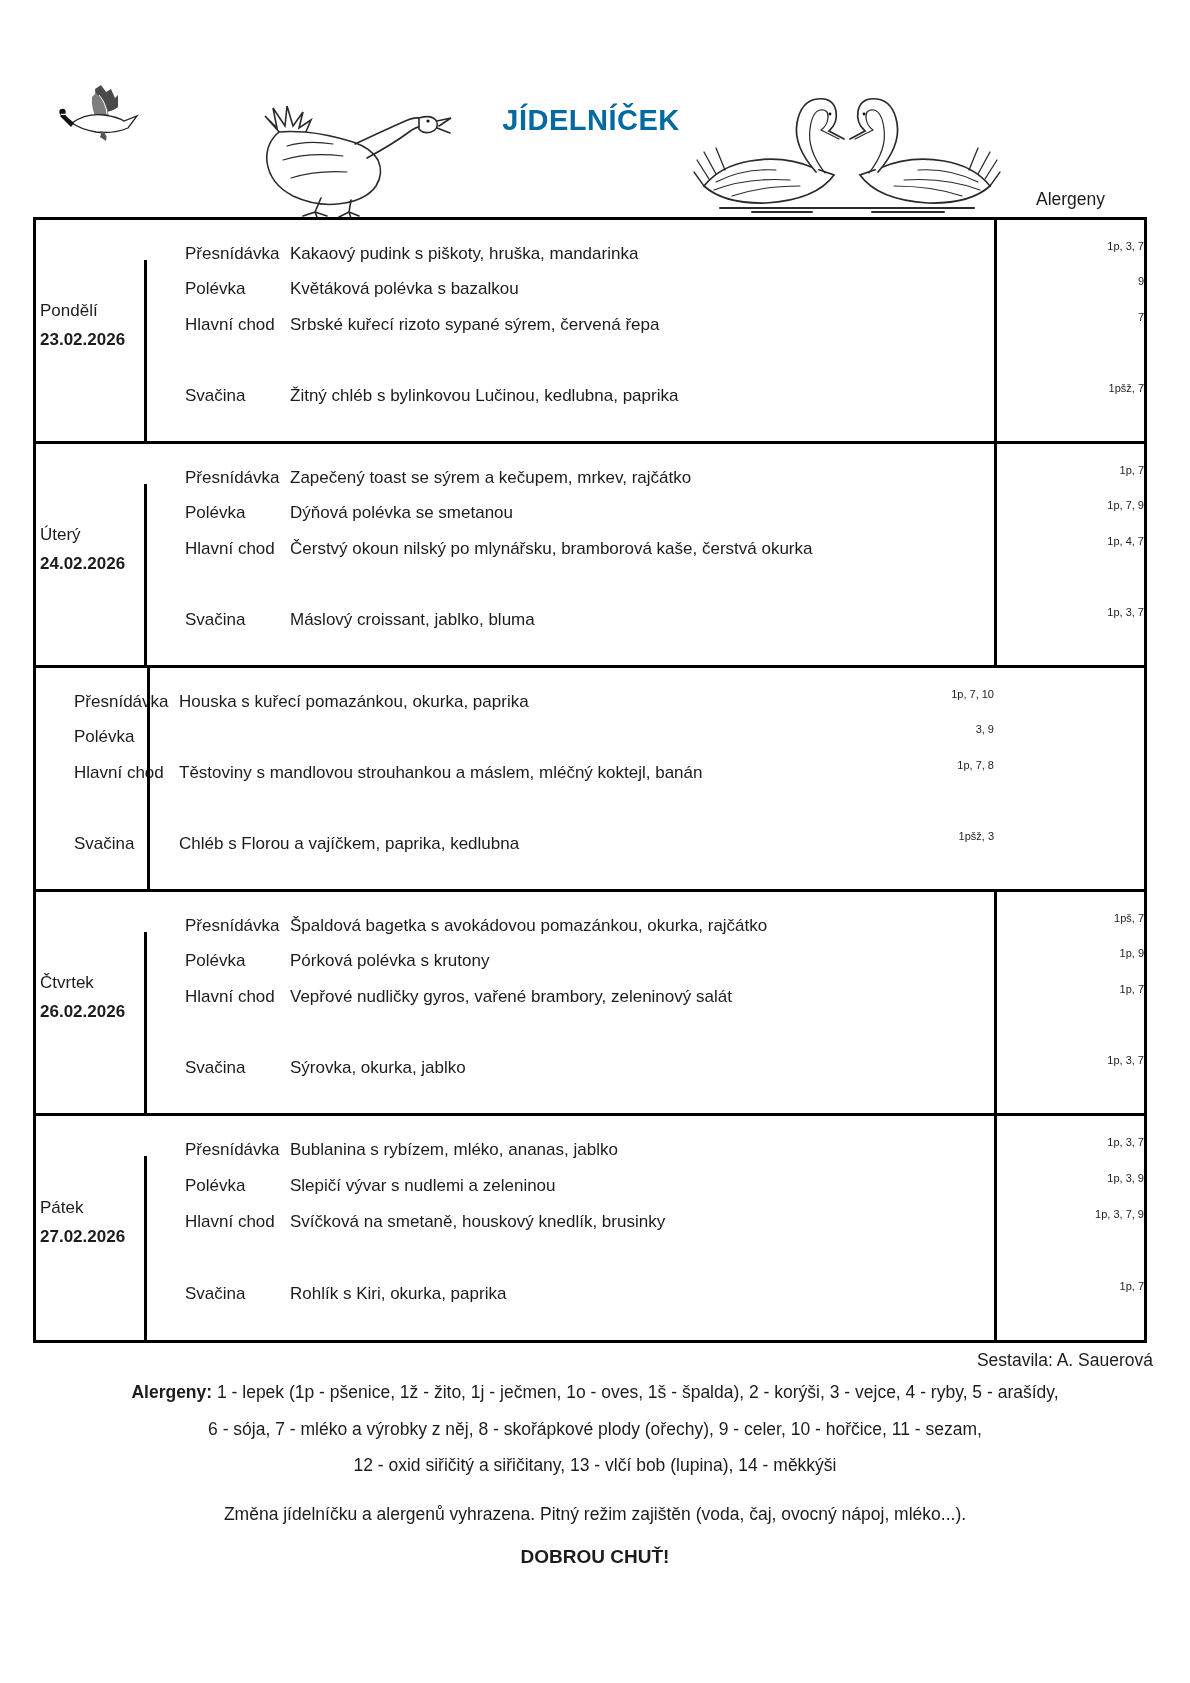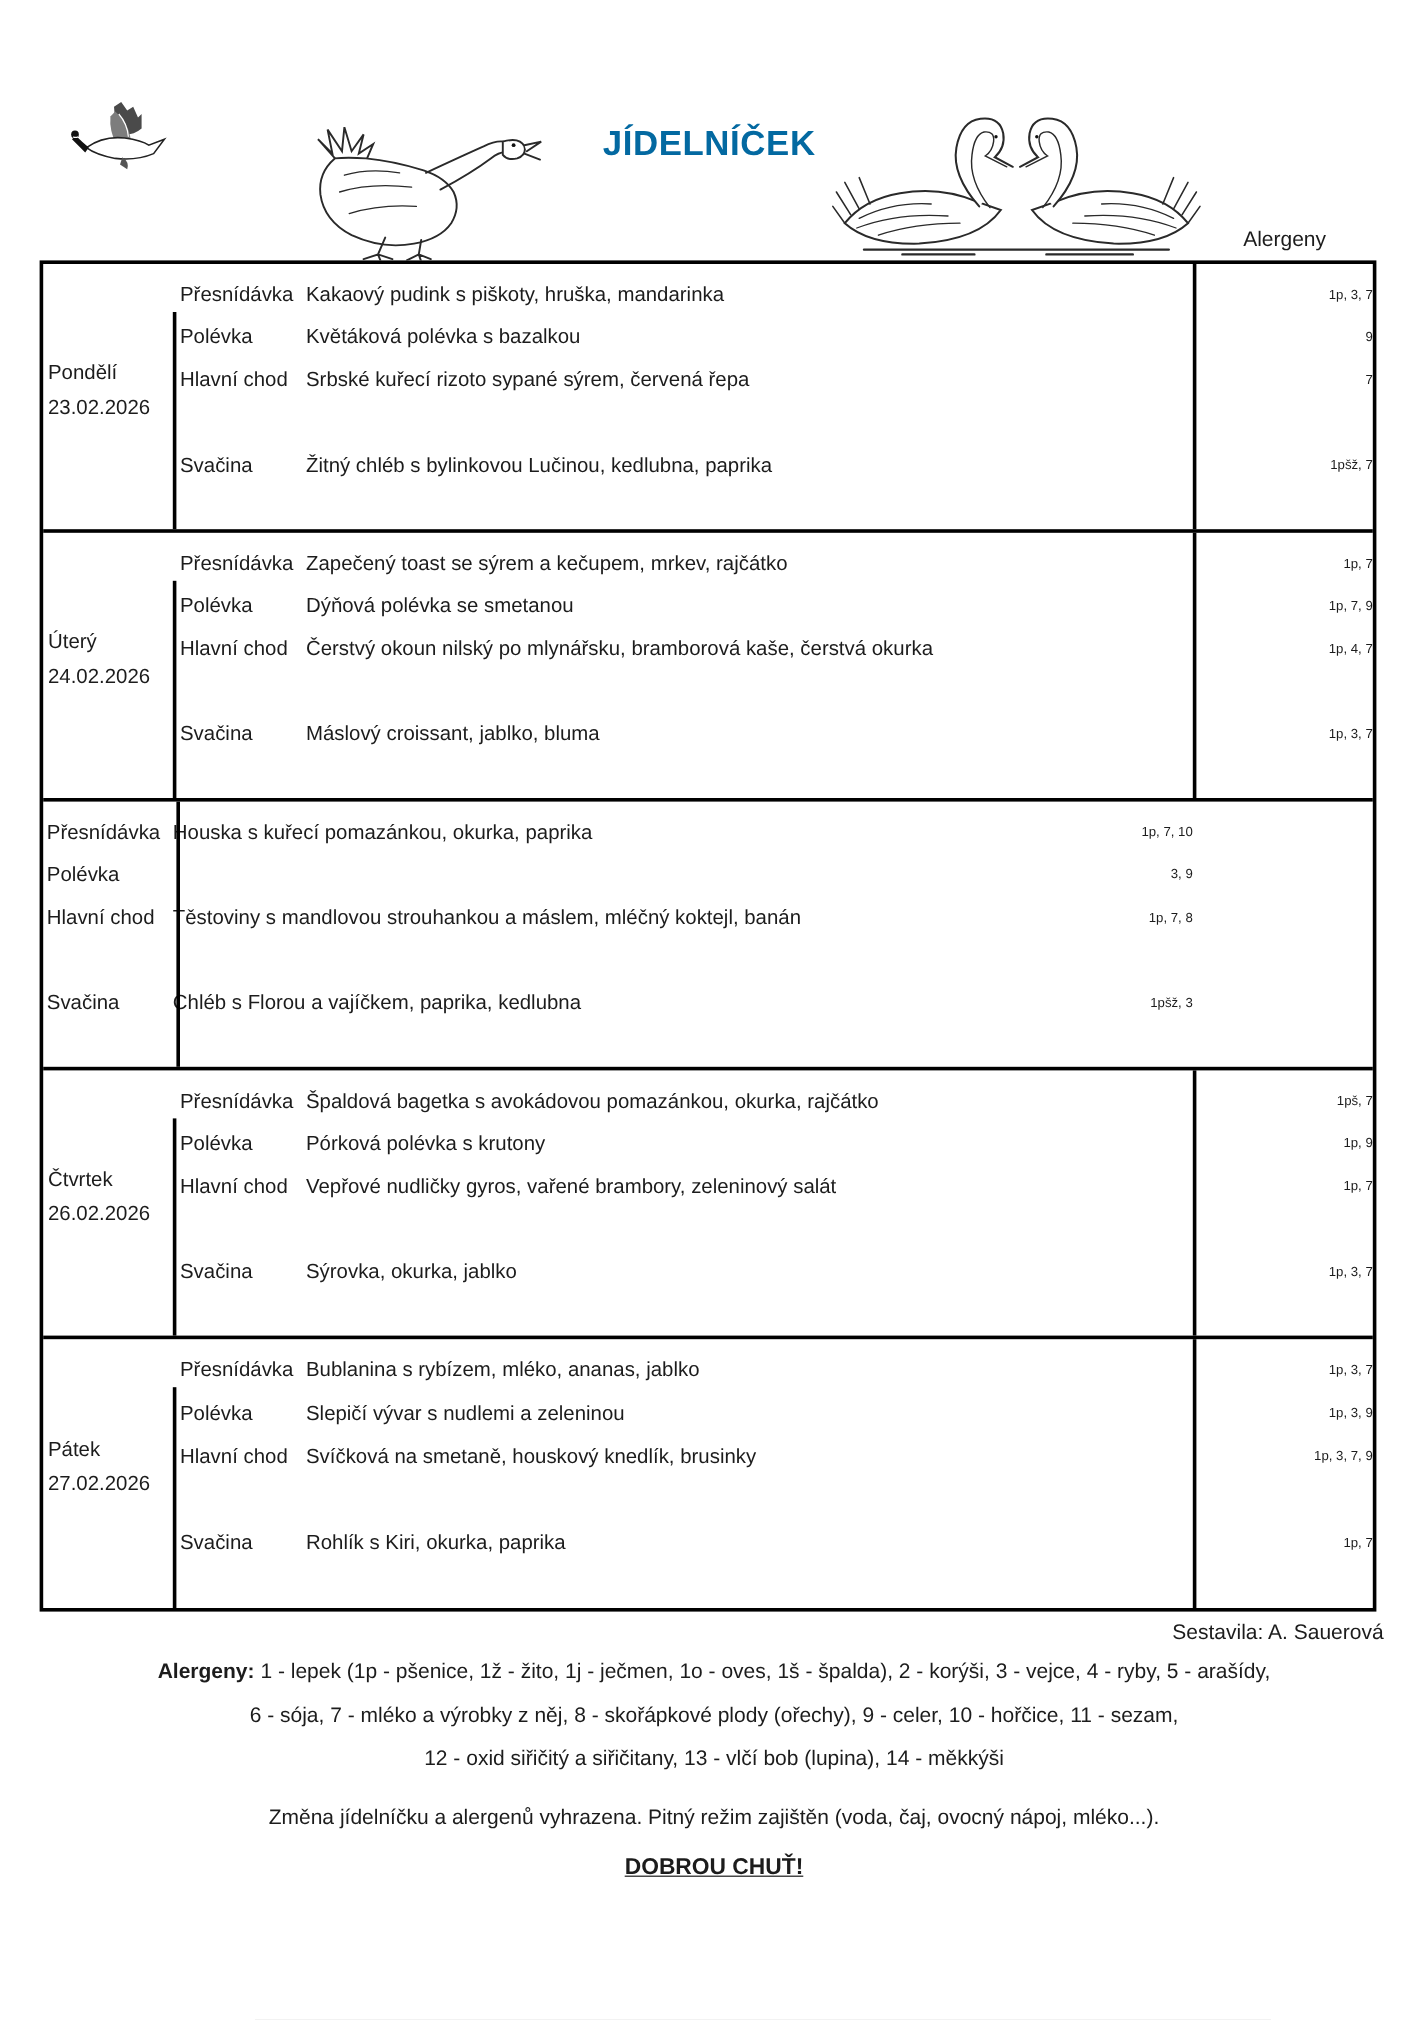--- a/index.html
+++ b/index.html
@@ -24,35 +24,35 @@
     border:3px solid #000; box-sizing:border-box; background:#fff;
   }
   .day-block {
     display:grid; grid-template-columns:111px 847px 150px;
     height:224px; box-sizing:border-box; border-bottom:3px solid #000;
   }
   .day-block:last-child { border-bottom:none; }
   .cell { box-sizing:border-box; display:grid; grid-template-rows:repeat(6,1fr); padding-top:8px; }
   .day-cell  { border-right:3px solid #000; padding-left:4px; font-size:17px;margin-top:40px; }
   .day-name  { grid-row:2; align-self:center; }
-  .day-date  { grid-row:3; align-self:center; }
+  .day-date  { grid-row:3; align-self:center;font-weight:bold; }
   .meals-cell { padding-left:3px; font-size:17px; }
-  .meal-row { display:flex; align-items:center; }
+  .meal-row { display:flex; align-items:flex-end;margin-left:35px; }
   .meal-row.r1{grid-row:1} .meal-row.r2{grid-row:2} .meal-row.r3{grid-row:3} .meal-row.r5{grid-row:5}
   .meal-type { flex:0 0 105px; }
   .meal-desc { flex:1 1 auto; white-space:nowrap; }
   .allergen-cell { border-left:3px solid #000; text-align:right; font-size:11px; }
   .allergen-val { align-self:center; }
   .allergen-val.r1{grid-row:1} .allergen-val.r2{grid-row:2} .allergen-val.r3{grid-row:3} .allergen-val.r5{grid-row:5}
   
   .sestavila { position:absolute; top:1350px; right:37px; font-size:17.5px; }
   .foot-line { position:absolute; left:0; width:1190px; text-align:center; font-size:17.5px; }
   .fl1 { top:1382px; } .fl2 { top:1419px; } .fl3 { top:1455px; } .fl-note { top:1504px; }
   .bon-appetit { position:absolute; left:0; top:1546px; width:1190px; text-align:center;
-                 font-size:19px; font-weight:bold;text-decoration:underline; }
+                 font-size:19px; font-weight:bold; }
   .bold { font-weight:bold; }
 </style>
 </head>
 <body>
 
 <div class="page">
 
   <div class="art" style="left:58px;top:85px;width:84px;height:58px">
     <svg viewBox="0 0 84 58" fill="none">
       <path d="M37,4 L43,0 L48,7 L53,4 L57,13 L60,10 L60,22 Q53,28 43,27 L38,16 Z" fill="#4a4a4a"></path>

